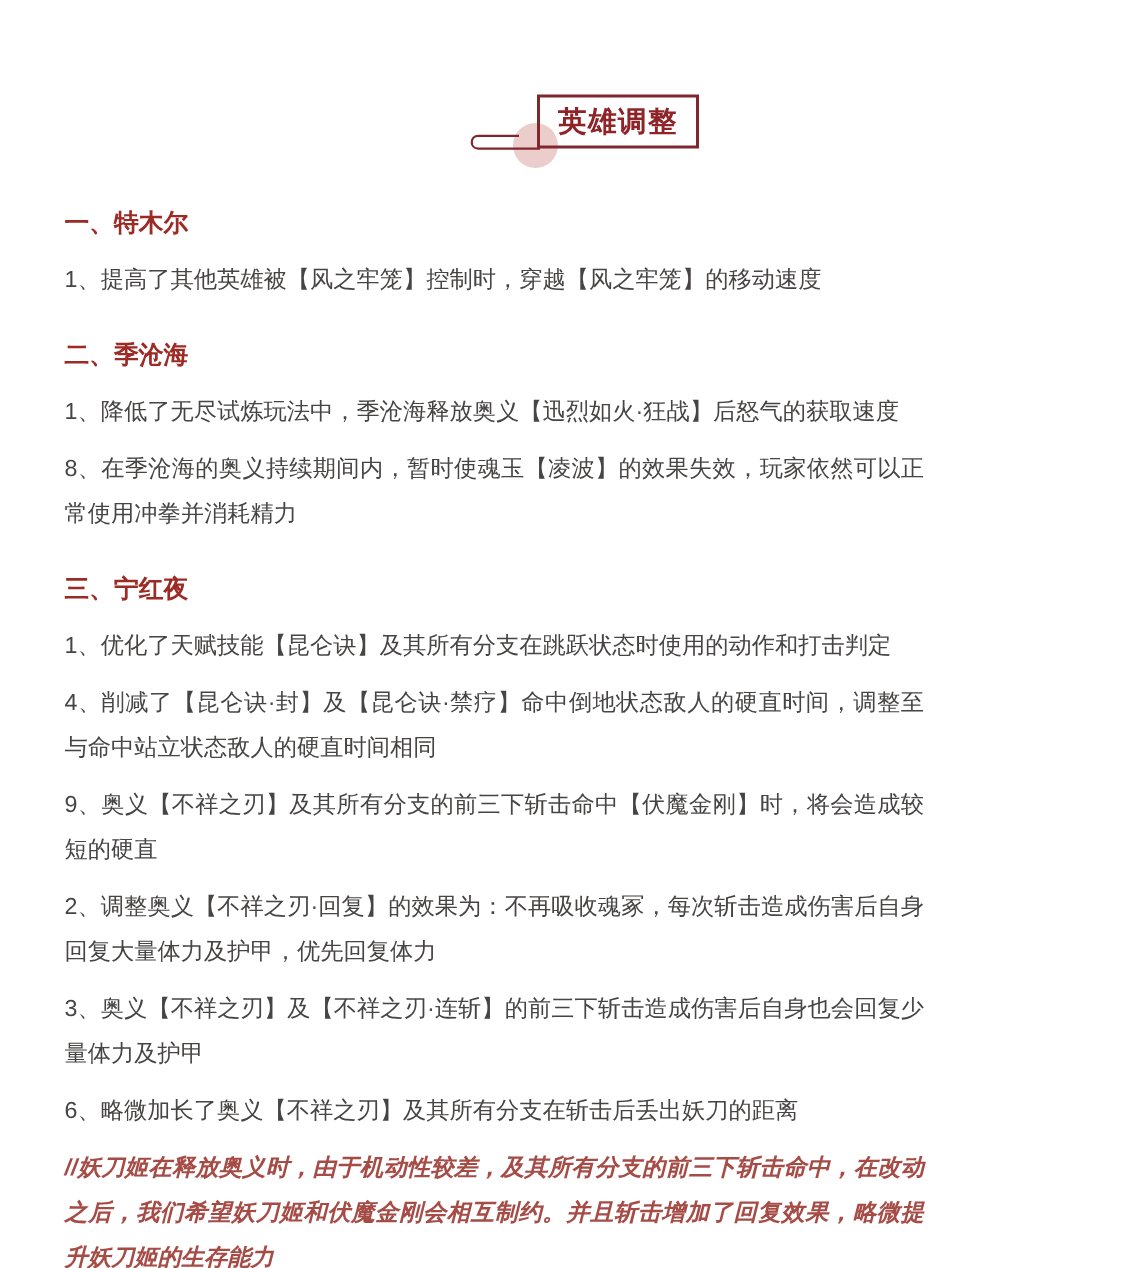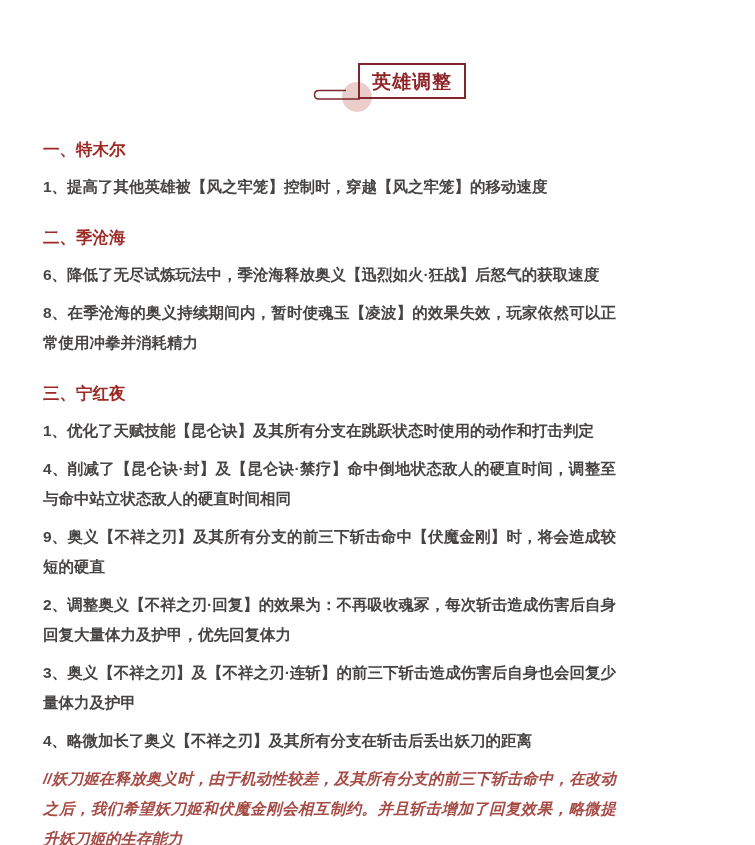--- a/index.html
+++ b/index.html
@@ -81,21 +81,20 @@
     line-height:30px;
     font-weight:bold;
     color:var(--accent);
   }
   .content p{
     margin:0 0 8px;
     font-size:15.5px;
     line-height:30px;
     color:var(--body-text);
     text-align:justify;
-    font-weight:bold;
   }
   .content p.note{
     margin-top:6px;
     color:var(--note-text);
     font-style:italic;
     font-weight:bold;
   }
 </style>
 </head>
 <body>
@@ -114,34 +113,34 @@
 
   <main class="content">
 
     <section>
       <h2>一、特木尔</h2>
       <p>1、提高了其他英雄被【风之牢笼】控制时，穿越【风之牢笼】的移动速度</p>
     </section>
 
     <section>
       <h2>二、季沧海</h2>
-      <p>6、降低了无尽试炼玩法中，季沧海释放奥义【迅烈如火·狂战】后怒气的获取速度</p>
+      <p>1、降低了无尽试炼玩法中，季沧海释放奥义【迅烈如火·狂战】后怒气的获取速度</p>
       <p>8、在季沧海的奥义持续期间内，暂时使魂玉【凌波】的效果失效，玩家依然可以正常使用冲拳并消耗精力</p>
     </section>
 
     <section>
       <h2>三、宁红夜</h2>
       <p>1、优化了天赋技能【昆仑诀】及其所有分支在跳跃状态时使用的动作和打击判定</p>
       <p>4、削减了【昆仑诀·封】及【昆仑诀·禁疗】命中倒地状态敌人的硬直时间，调整至与命中站立状态敌人的硬直时间相同</p>
     </section>
 
     <section>
       <p>9、奥义【不祥之刃】及其所有分支的前三下斩击命中【伏魔金刚】时，将会造成较短的硬直</p>
       <p>2、调整奥义【不祥之刃·回复】的效果为：不再吸收魂冢，每次斩击造成伤害后自身回复大量体力及护甲，优先回复体力</p>
       <p>3、奥义【不祥之刃】及【不祥之刃·连斩】的前三下斩击造成伤害后自身也会回复少量体力及护甲</p>
-      <p>4、略微加长了奥义【不祥之刃】及其所有分支在斩击后丢出妖刀的距离</p>
+      <p>6、略微加长了奥义【不祥之刃】及其所有分支在斩击后丢出妖刀的距离</p>
     </section>
 
     <p class="note">//妖刀姬在释放奥义时，由于机动性较差，及其所有分支的前三下斩击命中，在改动之后，我们希望妖刀姬和伏魔金刚会相互制约。并且斩击增加了回复效果，略微提升妖刀姬的生存能力</p>
 
   </main>
 
 </div>
 
 </body></html>

